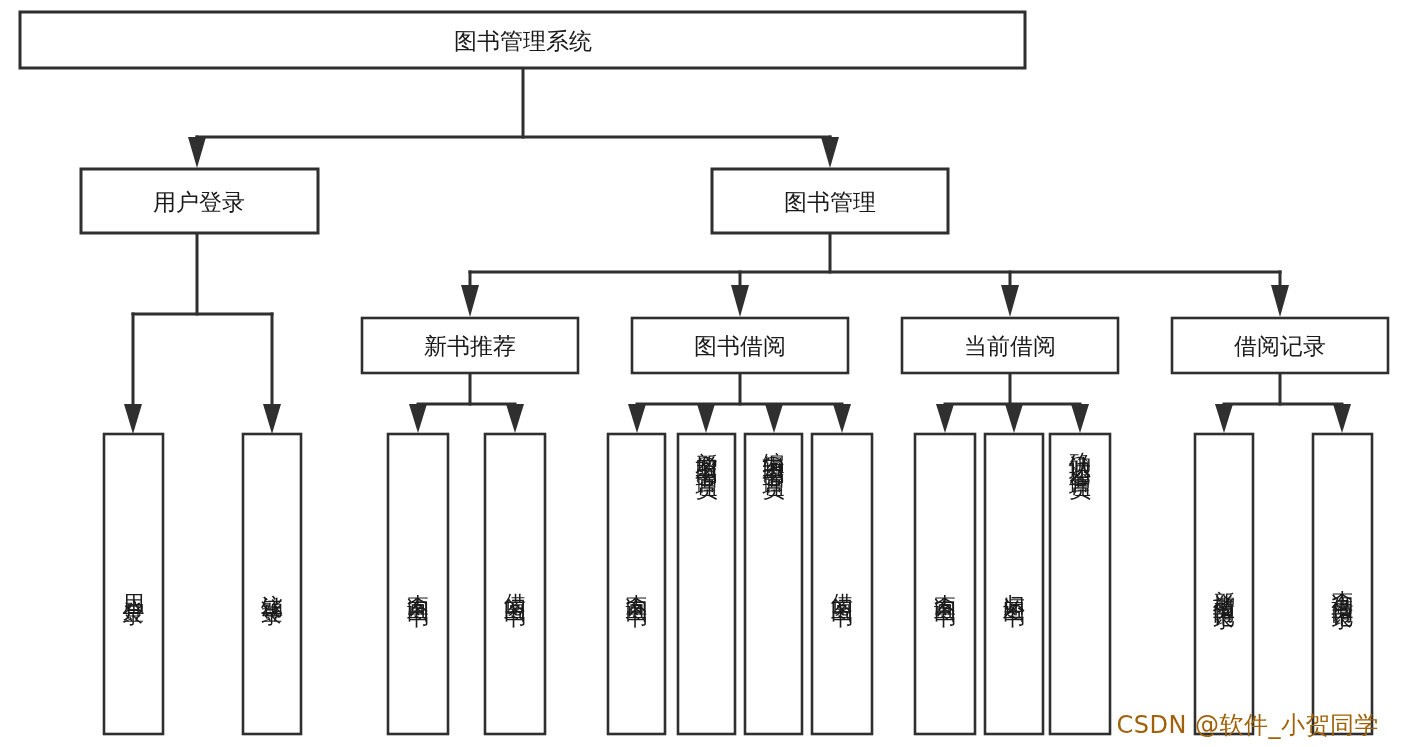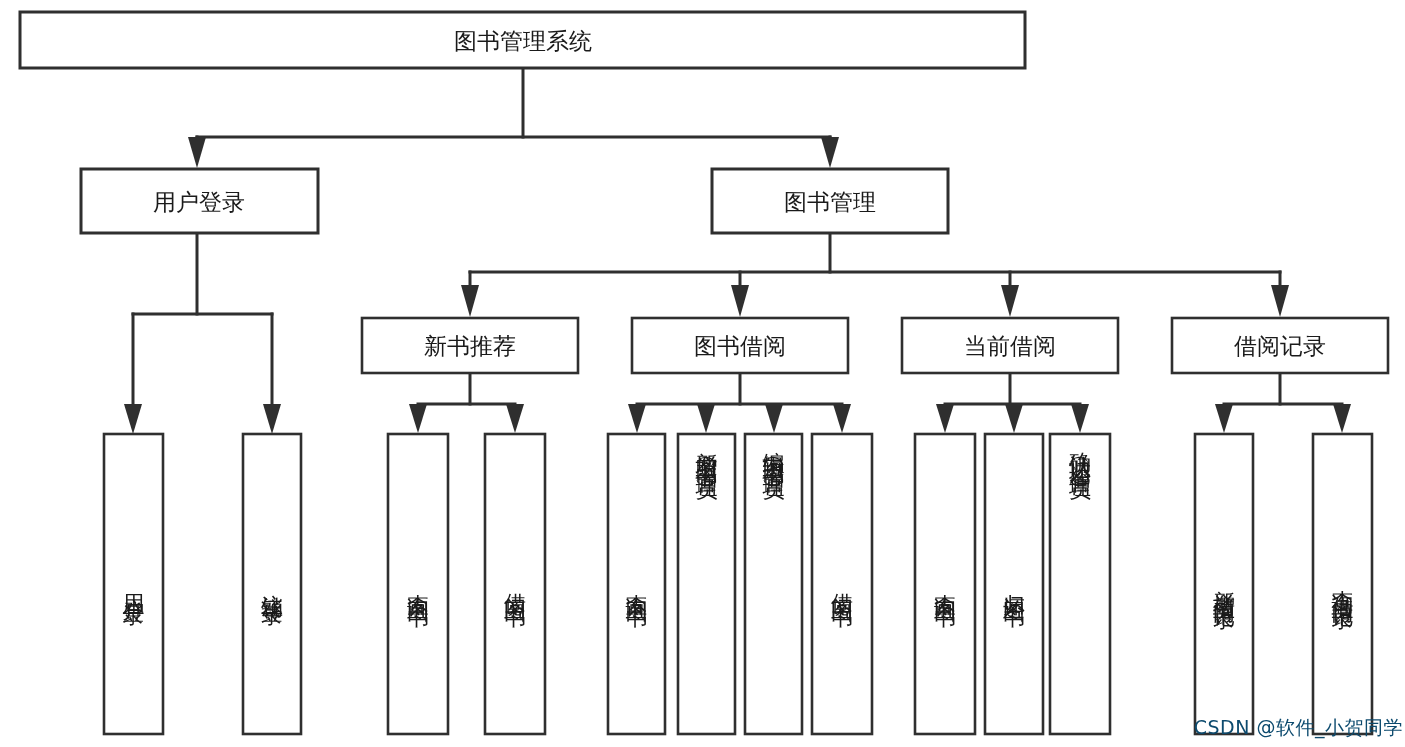--- a/index.html
+++ b/index.html
@@ -58,25 +58,25 @@
     text-orientation: upright;
     font-family: "DejaVu Sans", "Liberation Sans", sans-serif;
     font-size: 22px;
     line-height: 1;
     letter-spacing: 4px;
     color: #1a1a1a;
     white-space: nowrap;
   }
   .watermark {
     position: absolute;
-    right: 2px;
+    right: 26px;
     bottom: 6px;
     font-family: "DejaVu Sans", "Liberation Sans", sans-serif;
-    font-size: 19px;
-    color: #0c4a6e;
+    font-size: 24px;
+    color: #a16207;
     letter-spacing: 0.5px;
     white-space: nowrap;
   }
 </style>
 </head>
 <body>
 
 <svg id="diagram" viewBox="0 0 1405 747" xmlns="http://www.w3.org/2000/svg">
 
   <g>

